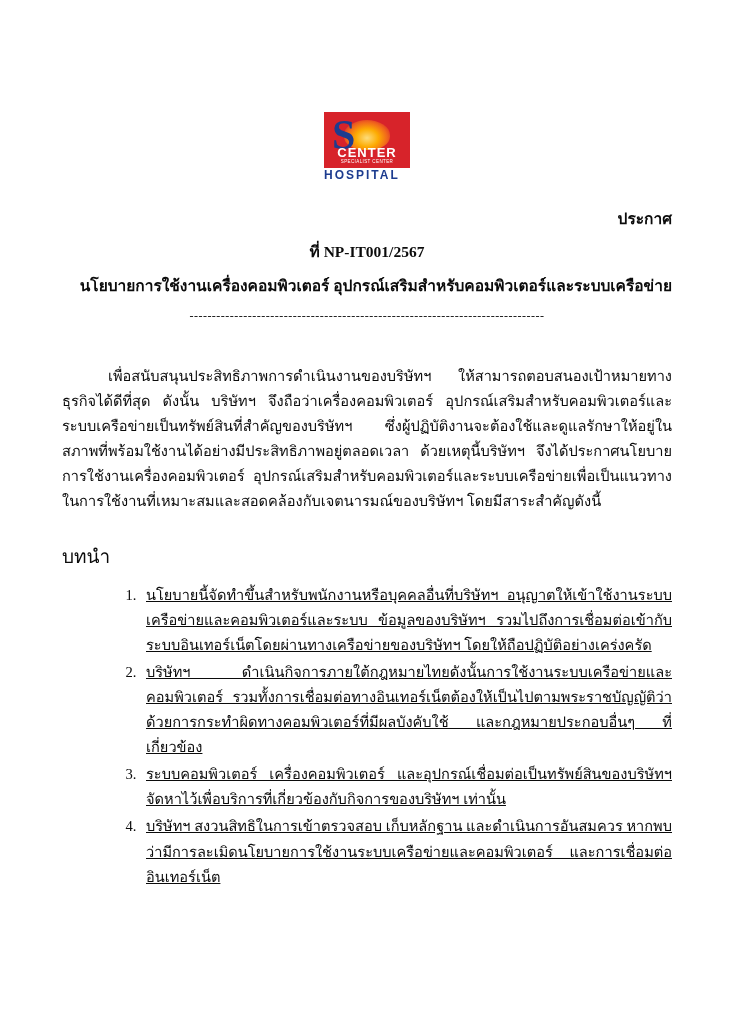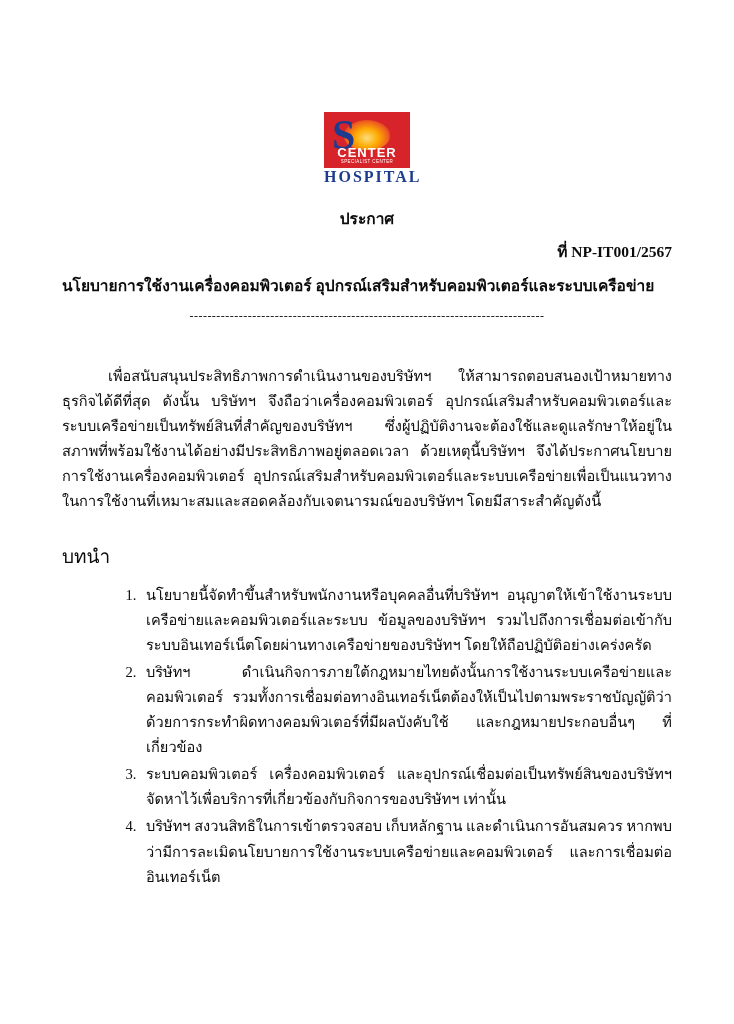--- a/index.html
+++ b/index.html
@@ -83,43 +83,42 @@
     font-family: "Liberation Sans", sans-serif;
     font-size: 4.5px;
     letter-spacing: 0.4px;
     color: #ffffff;
   }
   .logo-hospital {
     position: absolute;
     left: 0;
     top: 56px;
     width: 86px;
-    text-align: center;
-    font-family: Liberation Serif, serif;
+    font-family: Liberation Sans, sans-serif;
     font-weight: bold;
-    font-size: 16px;
+    font-size: 12px;
     letter-spacing: 2px;
     color: #1d3c8f;
   }
 
   
   .doc-heading {
-    text-align: center;
+    text-align: right;
     font-weight: bold;
     font-size: 15.5px;
     margin-top: 22px;
   }
   .doc-number {
-    text-align: right;
+    text-align: center;
     font-weight: bold;
     font-size: 15.5px;
     margin-top: 8px;
   }
   .doc-title {
-    text-align: left;
+    text-align: right;
     font-weight: bold;
     font-size: 15.5px;
     margin-top: 9px;
   }
   .rule {
     margin: 11px auto 0 auto;
     width: 466px;
     text-align: center;
     font-size: 12px;
     letter-spacing: 0.5px;
@@ -145,20 +144,21 @@
   ol.clauses {
     margin: 12px 0 0 0;
     padding-left: 78px;
     font-size: 14.6px;
     line-height: 1.72;
   }
   ol.clauses li {
     margin-bottom: 2px;
     text-align: justify;
     padding-left: 6px;
+    text-decoration: underline;
   }
 </style>
 </head>
 <body>
 
 <div class="page">
 
   <div class="logo-wrap">
     <div class="logo">
       <div class="logo-box"></div>

